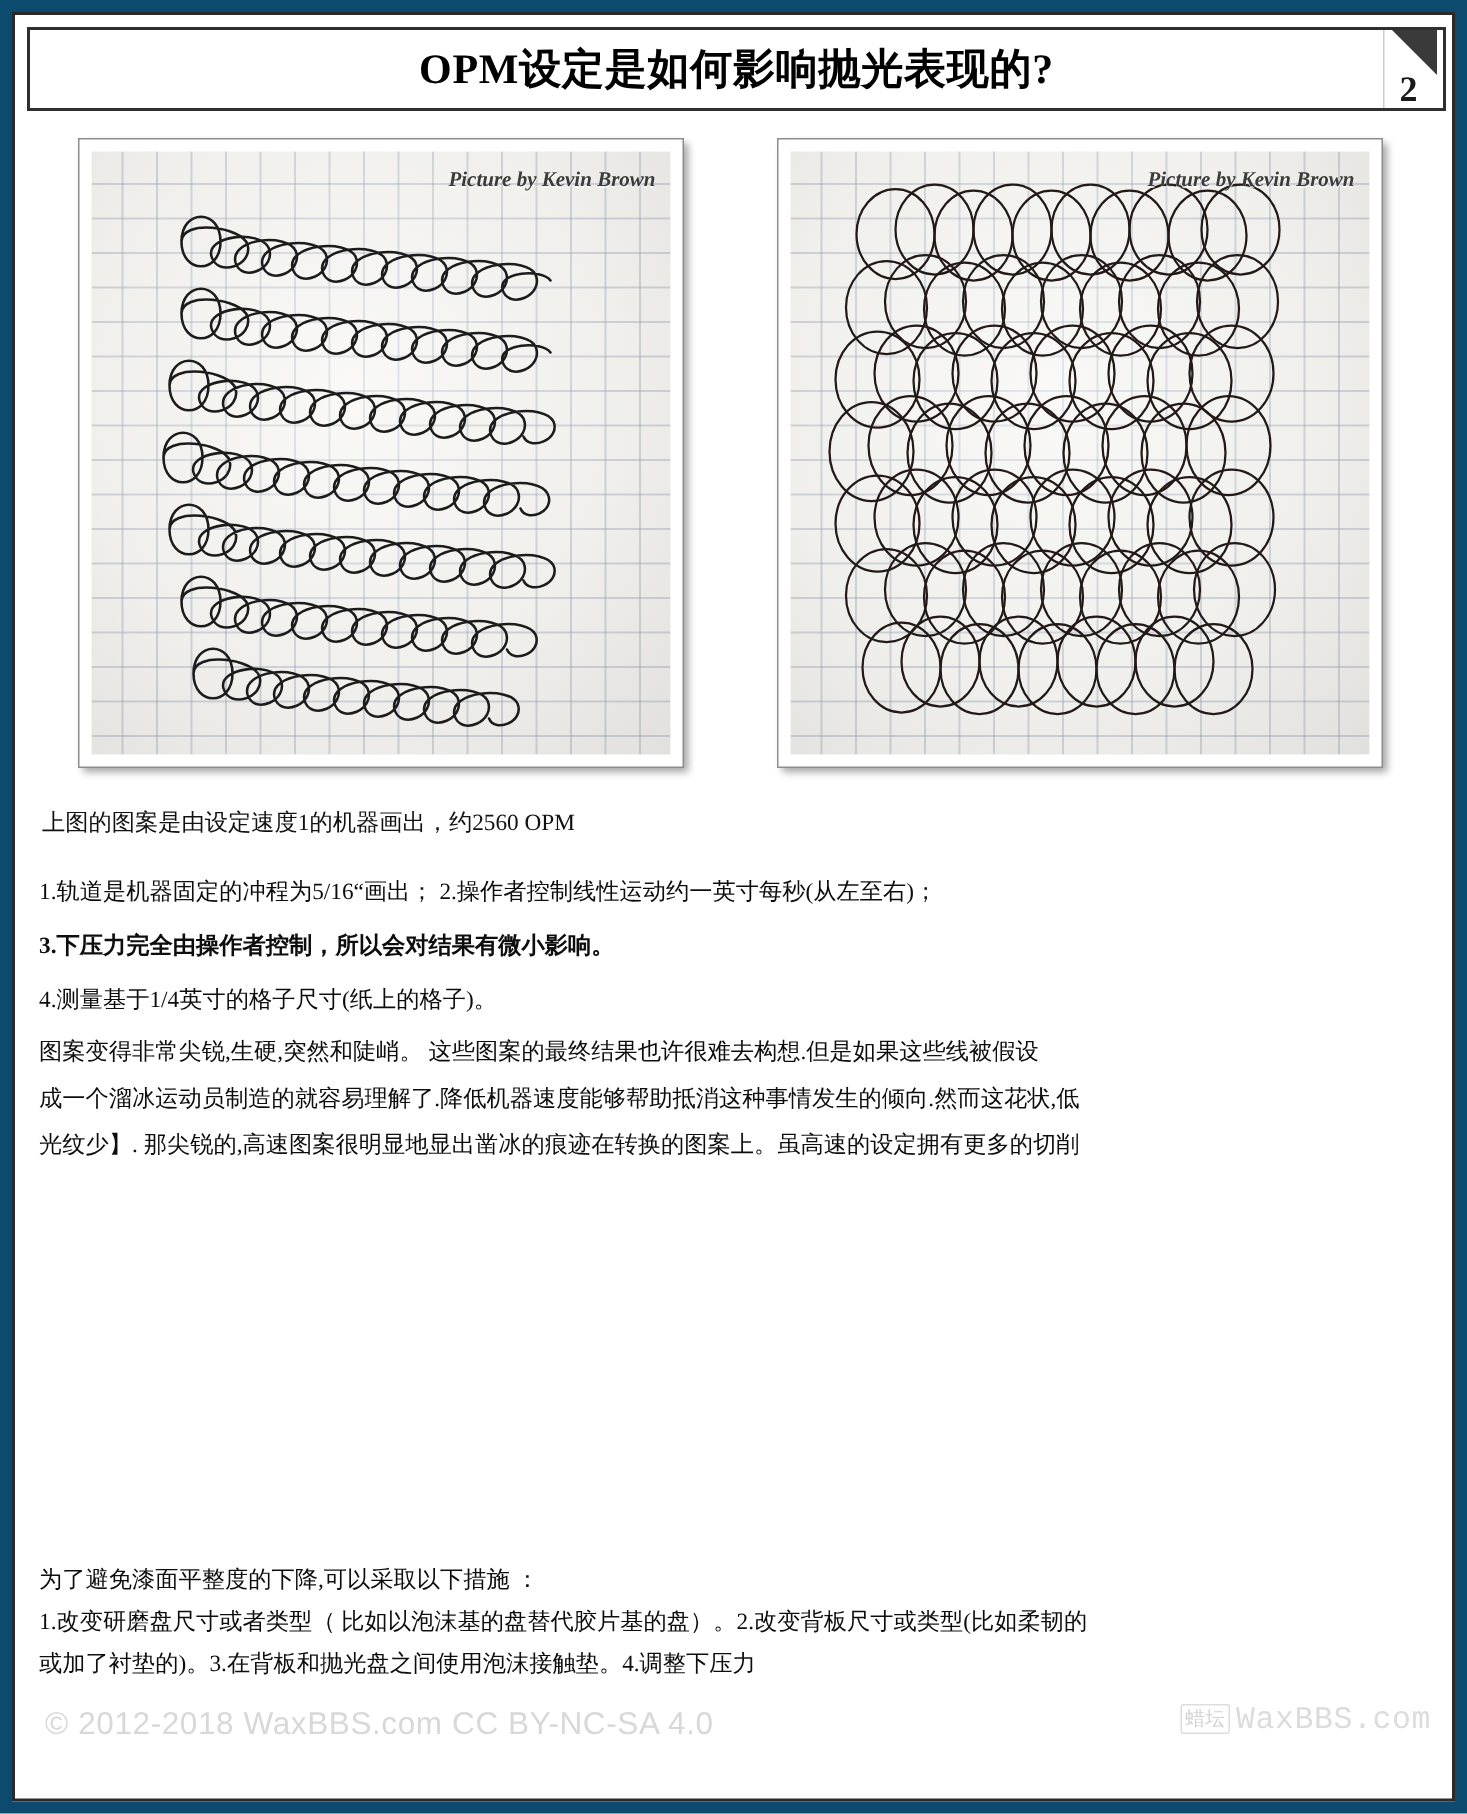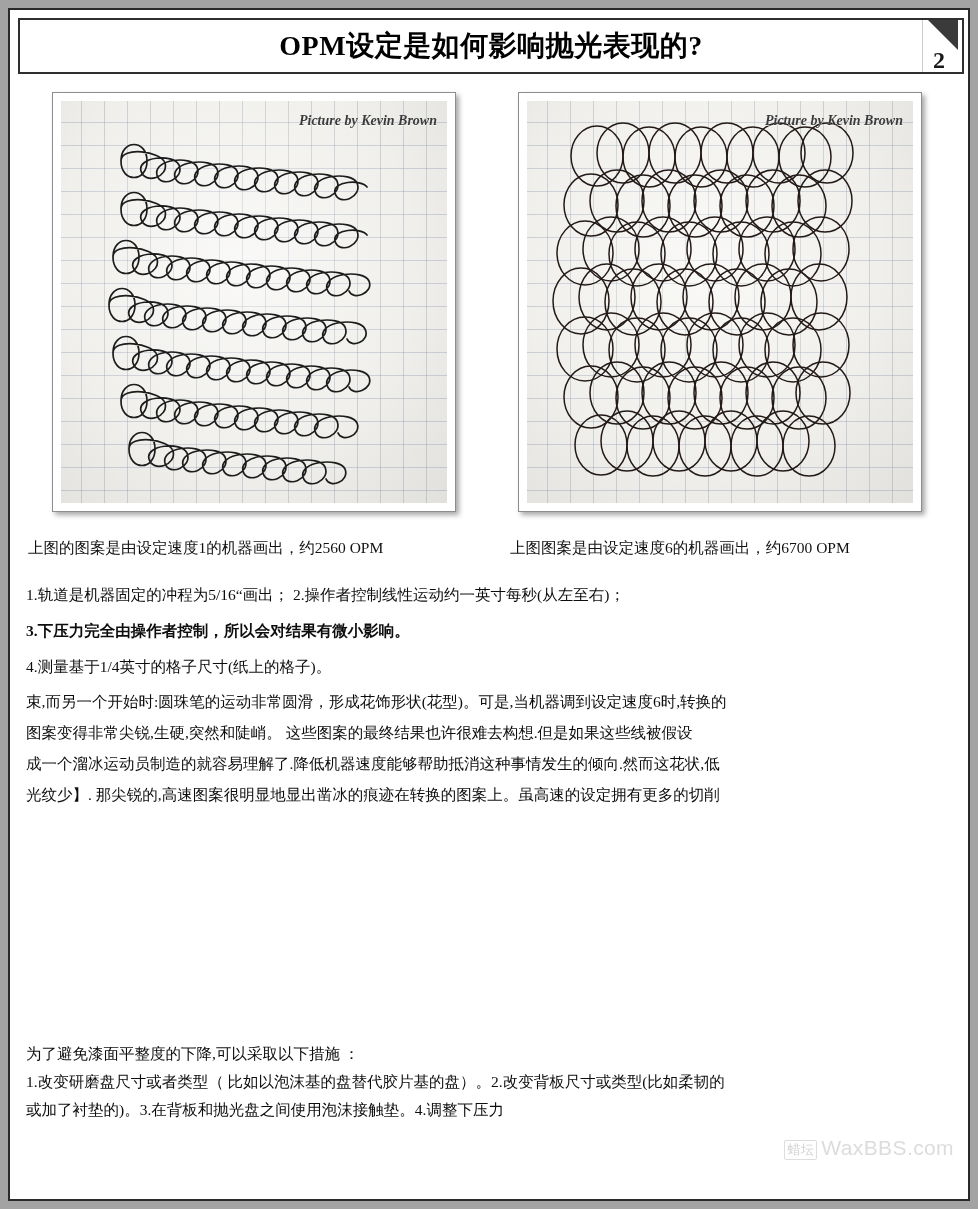--- a/index.html
+++ b/index.html
@@ -10,21 +10,21 @@
   body {
     width: 978px; height: 1209px;
     font-family: "Liberation Serif", serif;
     overflow: hidden;
     position: relative;
   }
   .page {
     position: absolute;
     left: 0; top: 0;
     width: 978px; height: 1209px;
-    background: #a3a3a3;
+    background: #0c4a6e;
     padding: 8px;
   }
   .sheet {
     position: relative;
     width: 962px; height: 1193px;
     background: #ffffff;
     border: 2px solid #2a2a2a;
     overflow: hidden;
   }
   
@@ -145,25 +145,25 @@
     position: absolute;
     left: 20px; top: 1128px;
     font-family: "Liberation Sans", sans-serif;
     font-size: 21px;
     color: #d8d8d8;
     letter-spacing: 0.4px;
   }
   .watermark-right {
     position: absolute;
     right: 14px; top: 1126px;
-    font-family: Liberation Sans, sans-serif;
+    font-family: Liberation Mono, monospace;
     font-size: 21px;
     color: #dcdcdc;
     letter-spacing: 0.4px;
-    display: flex; align-items: flex-end; gap: 4px;
+    display: flex; align-items: flex-start; gap: 4px;
   }
   .wm-badge {
     font-size: 13px;
     color: #d2d2d2;
     border: 1px solid #dddddd;
     padding: 0 2px;
     border-radius: 2px;
   }
 </style>
 </head>
@@ -291,38 +291,37 @@
                 <ellipse cx="282" cy="345" rx="26" ry="30"></ellipse>
               </g>
             </g>
           </svg>
           <div class="credit">Picture by Kevin Brown</div>
         </div>
       </div>
     </div>
 
     <div class="cap cap-left">上图的图案是由设定速度1的机器画出，约2560 OPM</div>
-    <div class="cap cap-right">上图图案是由设定速度6的机器画出，约6700 OPM</div>
 
     <div class="body-text line l1">1.轨道是机器固定的冲程为5/16“画出；    2.操作者控制线性运动约一英寸每秒(从左至右)；</div>
     <div class="body-text line l2">3.下压力完全由操作者控制，所以会对结果有微小影响。</div>
     <div class="body-text line l3">4.测量基于1/4英寸的格子尺寸(纸上的格子)。</div>
 
     <div class="body-text para">
-      <p>束,而另一个开始时:圆珠笔的运动非常圆滑，形成花饰形状(花型)。可是,当机器调到设定速度6时,转换的</p>
       <p>图案变得非常尖锐,生硬,突然和陡峭。    这些图案的最终结果也许很难去构想.但是如果这些线被假设</p>
       <p>成一个溜冰运动员制造的就容易理解了.降低机器速度能够帮助抵消这种事情发生的倾向.然而这花状,低</p>
       <p>光纹少】. 那尖锐的,高速图案很明显地显出凿冰的痕迹在转换的图案上。虽高速的设定拥有更多的切削</p>
     </div>
 
     <div class="body-text tail">
       <p>为了避免漆面平整度的下降,可以采取以下措施 ：</p>
       <p>1.改变研磨盘尺寸或者类型（ 比如以泡沫基的盘替代胶片基的盘）。2.改变背板尺寸或类型(比如柔韧的</p>
       <p>或加了衬垫的)。3.在背板和抛光盘之间使用泡沫接触垫。4.调整下压力</p>
     </div>
 
+    <div class="watermark-left">© 2012-2018 WaxBBS.com CC BY-NC-SA 4.0</div>
     <div class="watermark-right">
       <span class="wm-badge">蜡坛</span>
       <span>WaxBBS.com</span>
     </div>
 
   </div>
 </div>
 
 </body></html>

